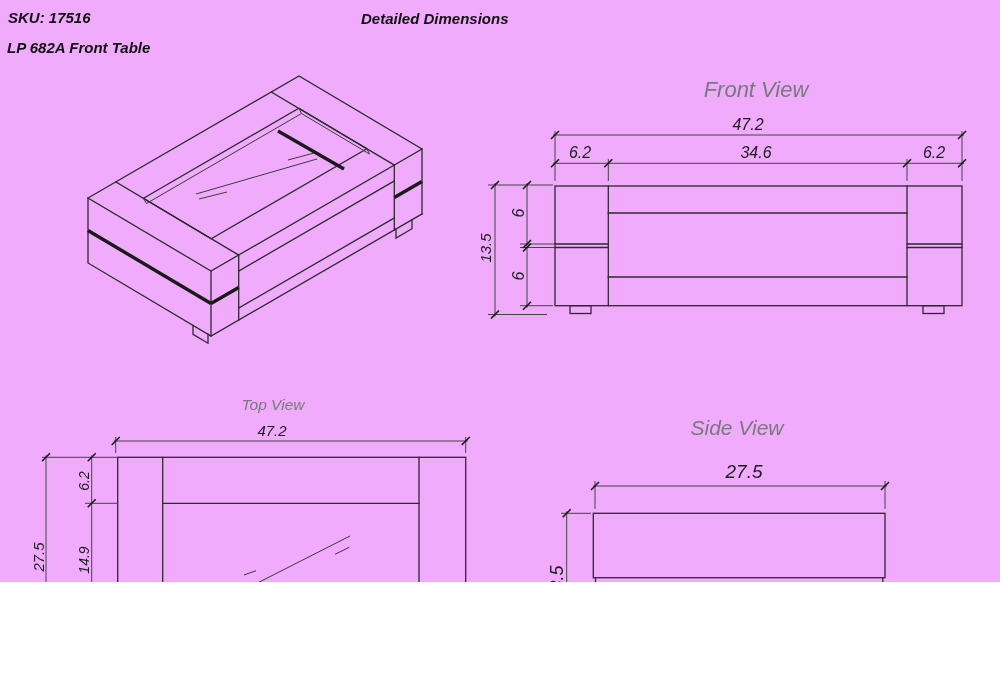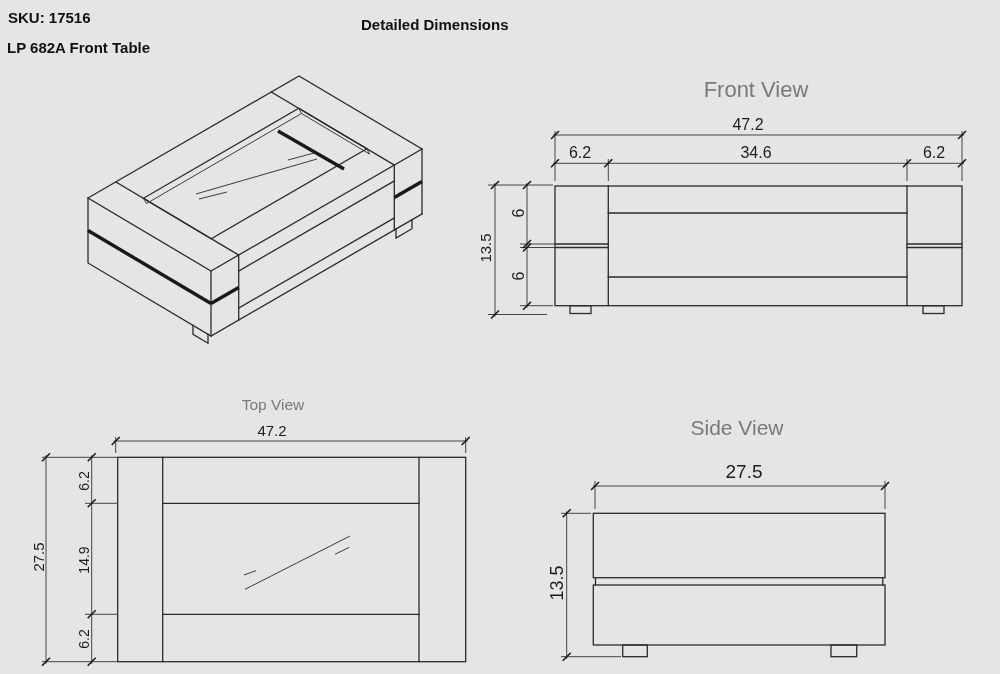--- a/index.html
+++ b/index.html
@@ -1,22 +1,23 @@
 <!DOCTYPE html>
 <html><head>
 <meta charset="utf-8">
 <style>
   html,body{margin:0;padding:0;background:#ffffff;}
   #canvas{
-    position:relative;width:1000px;height:674px;background:#e5e5e5;overflow:hidden;
+    position:relative;width:1000px;height:582px;background:#f0abfc;overflow:hidden;
     font-family:"Liberation Sans","DejaVu Sans",sans-serif;
+    font-style:italic;
   }
   .hdr{position:absolute;color:#111111;font-size:15px;font-weight:600;white-space:nowrap;}
   #sku{left:8px;top:9px;}
-  #doctitle{left:361px;top:16px;}
+  #doctitle{left:361px;top:10px;}
   #product{left:7px;top:39px;}
   svg{position:absolute;left:0;top:0;}
   .ln{stroke:#2b2b2b;stroke-width:1.3;fill:none;stroke-linecap:square;}
   .thick{stroke:#1a1a1a;stroke-width:3.4;fill:none;stroke-linecap:butt;}
   .thin{stroke:#3a3a3a;stroke-width:1;fill:none;}
   .dim{stroke:#444444;stroke-width:1;fill:none;}
   .tick{stroke:#1a1a1a;stroke-width:1.6;fill:none;}
   .dtxt{fill:#1d1d1d;font-family:"Liberation Sans","DejaVu Sans",sans-serif;}
   .vtitle{fill:#77797c;font-family:"Liberation Sans","DejaVu Sans",sans-serif;}
   .f16{font-size:16px;} .f15{font-size:15px;} .f14{font-size:14px;}

